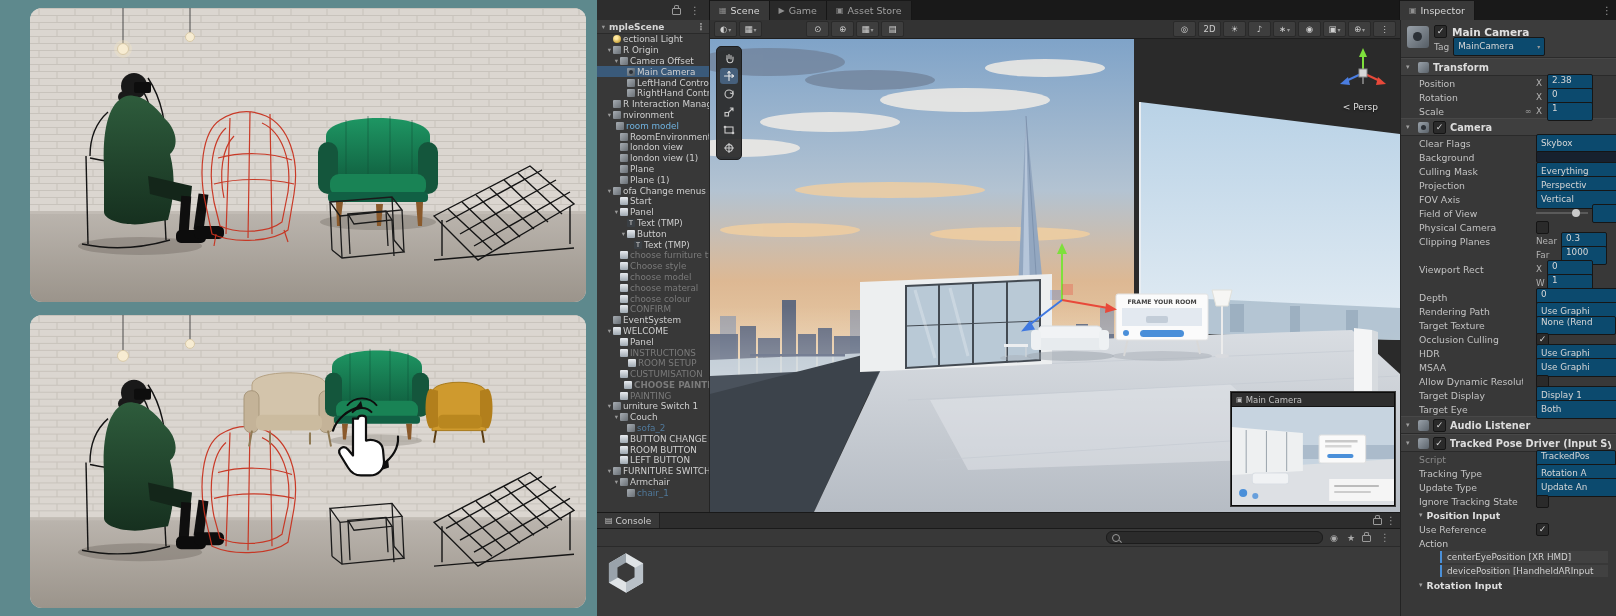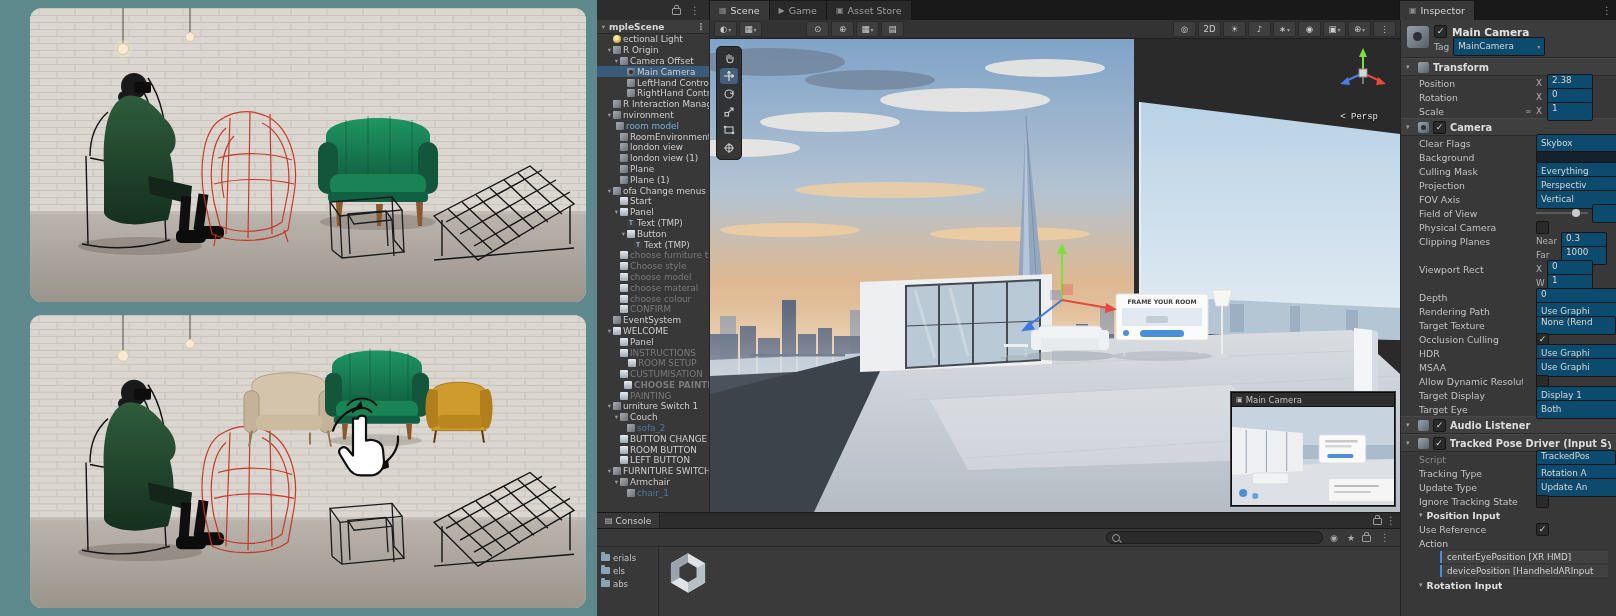--- a/index.html
+++ b/index.html
@@ -47,21 +47,21 @@
   .stb{height:14px;min-width:15px;border-radius:2px;background:#3e3e3e;border:1px solid #2a2a2a;color:#cfcfcf;font-size:8.5px;display:inline-flex;align-items:center;justify-content:center;padding:0 3px;gap:1px;}
   .tb-caret{font-size:6px;color:#9a9a9a;}
   .tb-gap{width:40px;}
   .scene-canvas{position:absolute;left:0;top:18px;right:0;bottom:0;}
   .scene-canvas svg{display:block;width:100%;height:100%;}
   .tools{position:absolute;left:6px;top:26px;width:24px;background:rgba(40,40,40,.92);border:1px solid #1e1e1e;border-radius:5px;padding:3px 0;display:flex;flex-direction:column;gap:2px;z-index:6;}
   .tool{width:18px;height:16px;margin:0 auto;border-radius:3px;display:flex;align-items:center;justify-content:center;}
   .tool.sel{background:#46607c;}
   .tool svg{display:block}
   .gizmo-overlay{position:absolute;right:10px;top:24px;z-index:6;}
-  .persp-label{position:absolute;right:22px;top:92px;font-size:9px;color:#e2e2e2;text-shadow:0 1px 2px rgba(0,0,0,.6);z-index:6;font-family:Liberation Mono, monospace;}
+  .persp-label{position:absolute;right:22px;top:82px;font-size:9px;color:#e2e2e2;text-shadow:0 1px 2px rgba(0,0,0,.6);z-index:6;}
   .campreview{position:absolute;right:5px;bottom:6px;width:162px;height:112px;background:#222;border:1px solid #0c0c0c;box-shadow:0 0 0 1px #3d3d3d;z-index:6;}
   .cp-title{height:13px;background:#2e2e2e;border-bottom:1px solid #141414;display:flex;align-items:center;gap:3px;padding:0 4px;font-size:8.5px;color:#c0c0c0;}
   .cp-body{height:98px;}
   .cp-body svg{display:block;width:100%;height:100%;}
   
   .console-bar{position:absolute;left:0;top:512px;width:803px;height:16px;background:#2d2d2d;border-top:1px solid #191919;display:flex;align-items:center;box-sizing:border-box;}
   .console-tab{height:15px;background:#383838;display:flex;align-items:center;gap:3px;padding:0 8px;font-size:9px;color:#cccccc;border-right:1px solid #202020;}
   .project{position:absolute;left:0;top:528px;width:803px;height:88px;background:#383838;border-top:1px solid #1a1a1a;box-sizing:border-box;}
   .proj-toolbar{height:17px;display:flex;align-items:center;gap:5px;padding:0 6px;border-bottom:1px solid #2a2a2a;}
   .searchbox{margin-left:auto;width:205px;height:11px;background:#2b2b2b;border:1px solid #1c1c1c;border-radius:6px;display:flex;align-items:center;gap:4px;padding:0 5px;}
@@ -949,37 +949,20 @@
         <div class="searchbox">
           <span class="mag"></span>
           <input type="text" value="" style="">
         </div>
         <span class="pt-icon">◉</span>
         <span class="pt-icon">★</span>
         <span class="lock"></span>
         <span class="menu-dots">⋮</span>
       </div>
       <div class="proj-body">
-        <div class="folders">
-
-            <div class="folder">
-              <span class="ficon"></span>
-              <span>erials</span>
-            </div>
-
-            <div class="folder">
-              <span class="ficon"></span>
-              <span>els</span>
-            </div>
-
-            <div class="folder">
-              <span class="ficon"></span>
-              <span>abs</span>
-            </div>
-          </div>
         <div class="assets">
           <div class="asset-grid">
             <span class="asset-item" style="display:inline-block;">
               <svg width="42" height="46" viewBox="0 0 32 34">
                 <path fill="#dfe3e6" d="M16 2 L29 9.5 V24.5 L16 32 L3 24.5 V9.5 Z"></path>
                 <path fill="#9aa3ab" d="M16 2 V17 L3 24.5 V9.5 Z"></path>
                 <path fill="#b9c1c8" d="M16 17 L29 9.5 V24.5 L16 32 Z"></path>
                 <path fill="#3a3a3a" d="M16 9 L22.5 12.8 V20.2 L16 24 L9.5 20.2 V12.8 Z"></path>
               </svg>
             </span>

